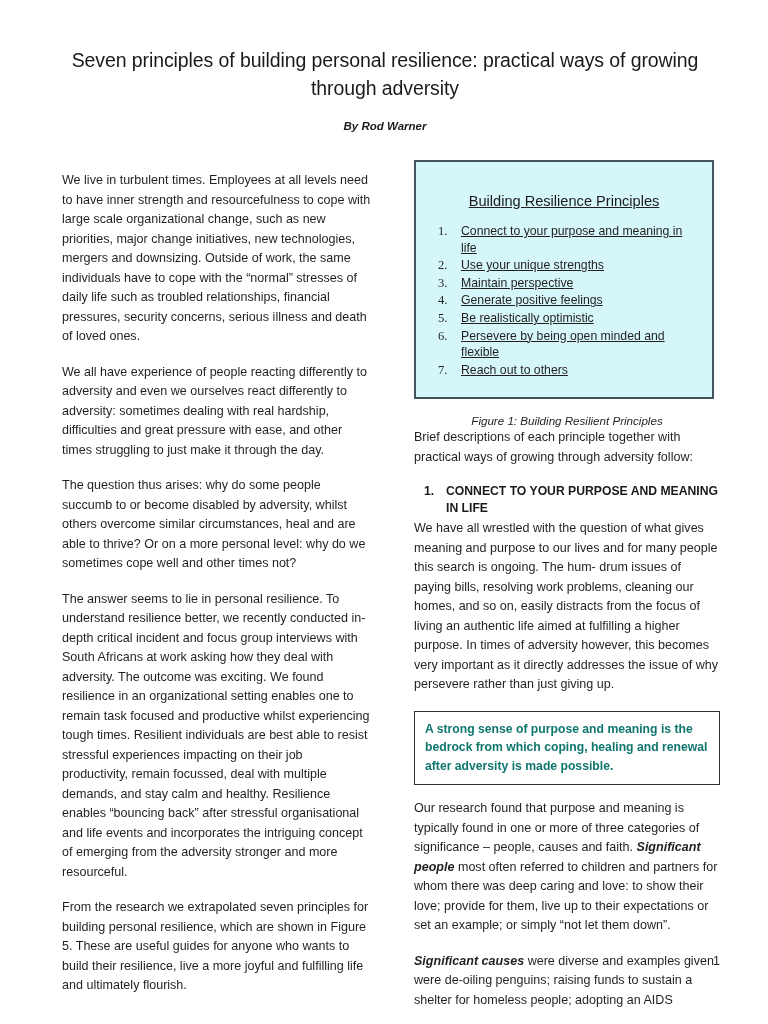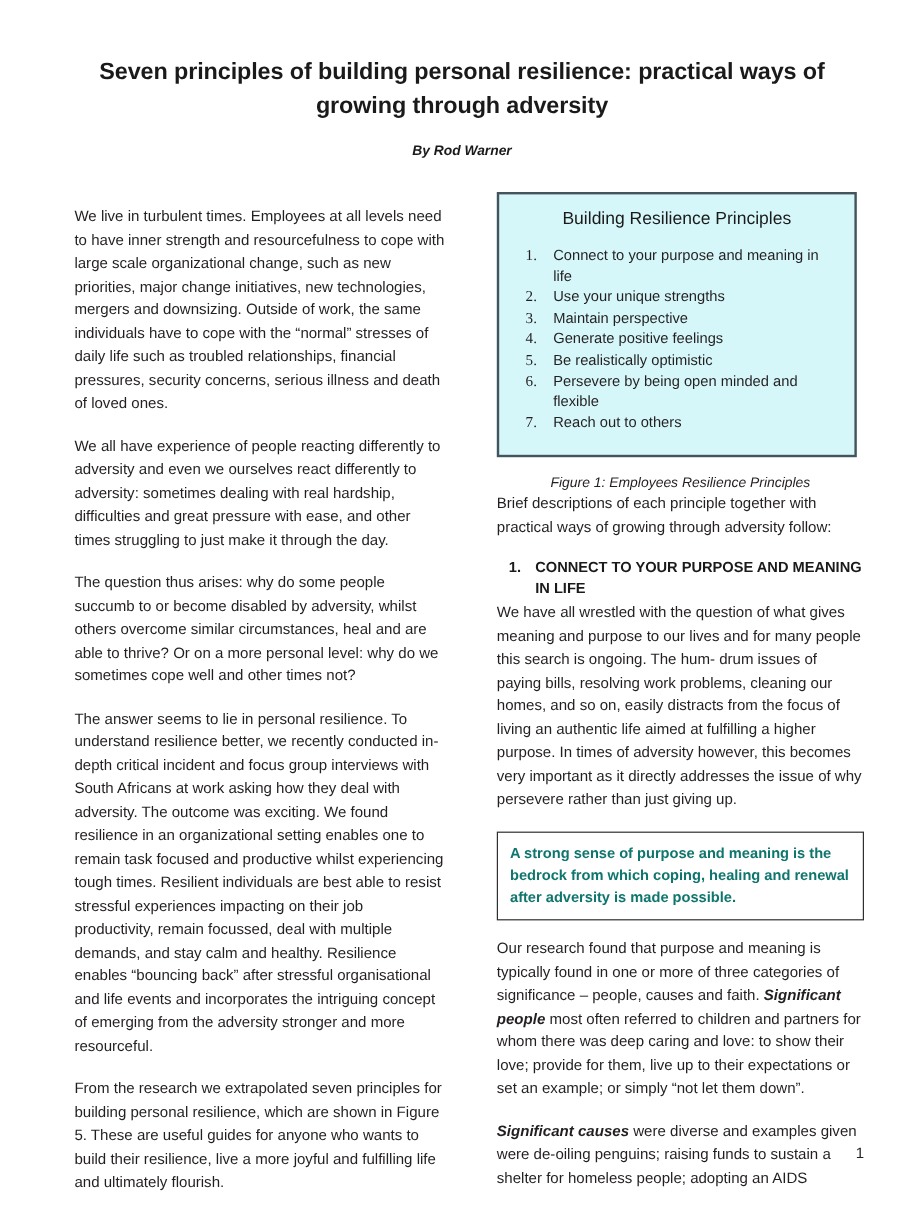--- a/index.html
+++ b/index.html
@@ -24,21 +24,21 @@
   }
 
   
   .title {
     position: absolute;
     left: 62px;
     top: 47px;
     width: 646px;
     text-align: center;
     font-size: 19.5px;
-    font-weight: bold;
+    font-weight: normal;
     line-height: 1.42;
     letter-spacing: -0.1px;
     color: #1a1a1a;
   }
   .byline {
     position: absolute;
     left: 62px;
     top: 120px;
     width: 646px;
     text-align: center;
@@ -71,22 +71,23 @@
     text-align: left;
   }
   p.para:last-child { margin-bottom: 0; }
 
   
   .figure-box {
     box-sizing: border-box;
     width: 300px;
     background: #d6f7fa;
     border: 2px solid #44535c;
-    padding: 12px 10px 18px 10px;
+    padding: 30px 10px 18px 10px;
     margin: 5px 0 0 0;
+    text-decoration: underline;
   }
   .figure-box-title {
     text-align: center;
     font-size: 14.6px;
     line-height: 1.3;
     color: #1a1a1a;
     margin-bottom: 12px;
   }
   ol.principles {
     margin: 0;
@@ -189,21 +190,21 @@
         <li>Connect to your purpose and meaning in life</li>
         <li>Use your unique strengths</li>
         <li>Maintain perspective</li>
         <li>Generate positive feelings</li>
         <li>Be realistically optimistic</li>
         <li>Persevere by being open minded and flexible</li>
         <li>Reach out to others</li>
       </ol>
     </div>
 
-    <div class="figure-caption">Figure 1: Employees Resilience Principles</div>
+    <div class="figure-caption">Figure 1: Building Resilient Principles</div>
 
     <p class="para" style="margin-top:1px;">Brief descriptions of each principle together with practical ways of growing through adversity follow:</p>
 
     <div class="section-heading">
       <span class="num">1.</span>
       <span>CONNECT TO YOUR PURPOSE AND MEANING IN LIFE</span>
     </div>
 
     <p class="para" style="margin-top:3px;">We have all wrestled with the question of what gives meaning and purpose to our lives and for many people this search is ongoing. The hum- drum issues of paying bills, resolving work problems, cleaning our homes, and so on, easily distracts from the focus of living an authentic life aimed at fulfilling a higher purpose. In times of adversity however, this becomes very important as it directly addresses the issue of why persevere rather than just giving up.</p>
 

